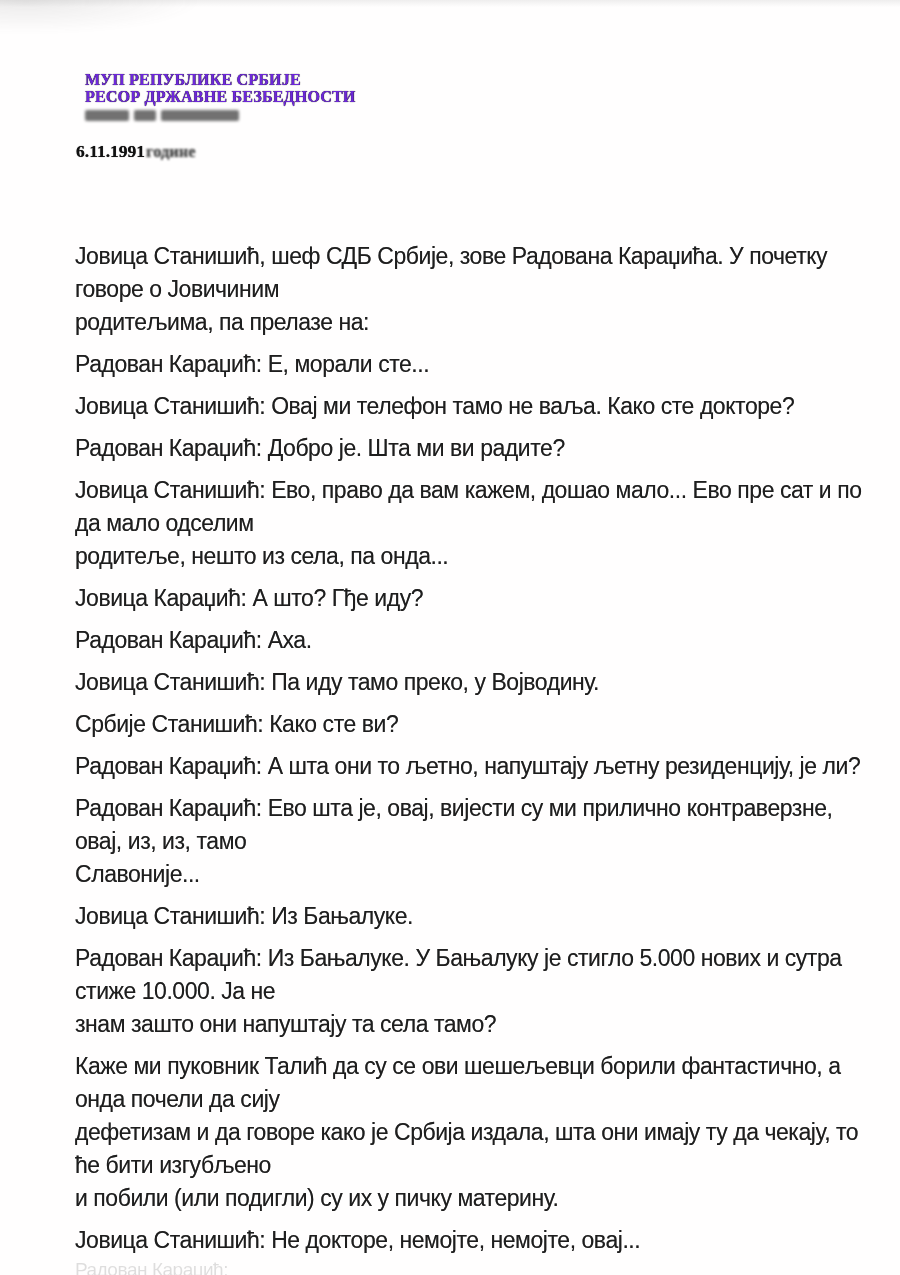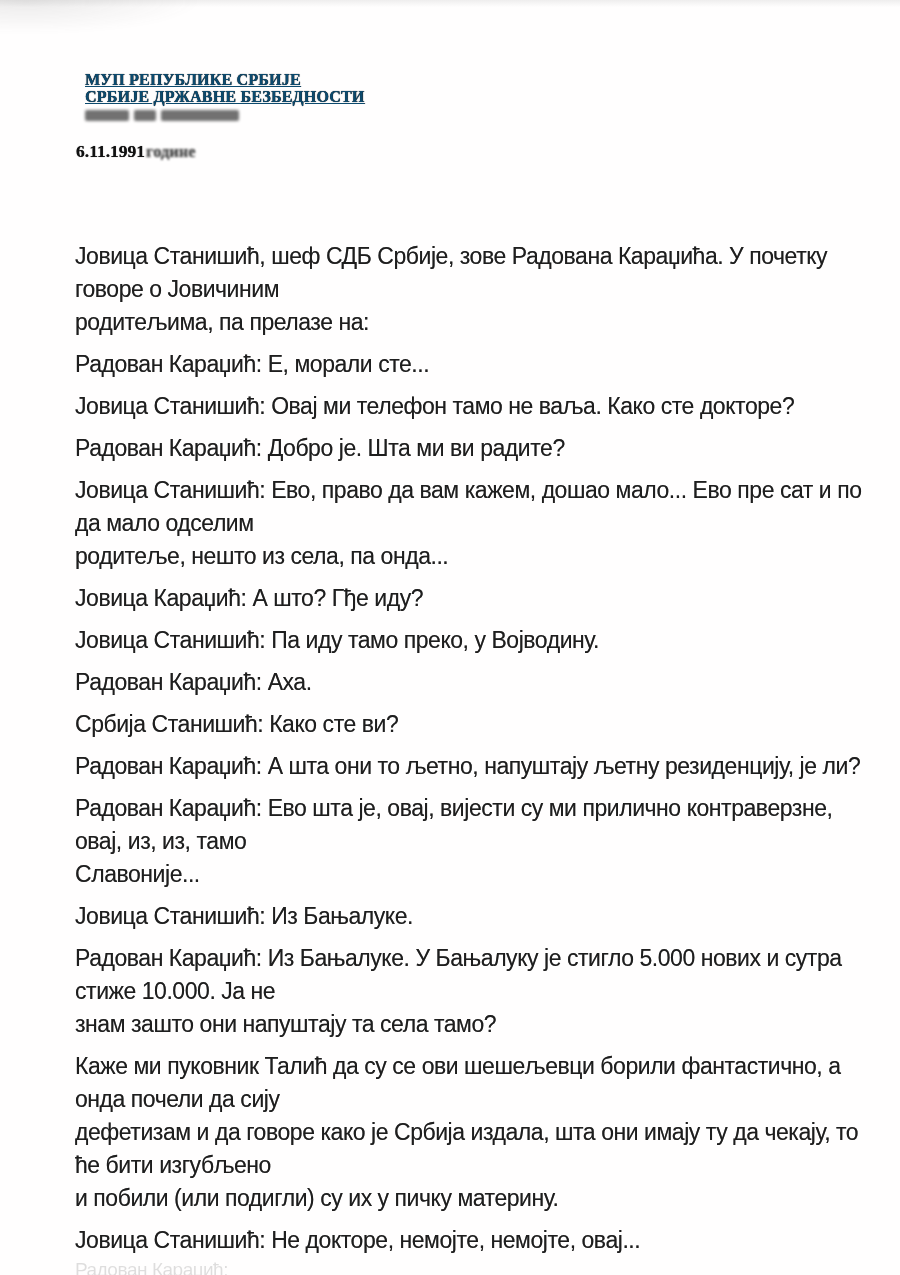--- a/index.html
+++ b/index.html
@@ -36,25 +36,24 @@
     top: 71px;
     left: 85px;
     color: #0d0d0d;
   }
   .org-line {
     font-family: "Liberation Serif", "DejaVu Serif", serif;
     font-weight: bold;
     font-size: 16px;
     line-height: 17px;
     letter-spacing: 0.2px;
-    color: #0c4a6e;
+    color: #6d28d9;
     text-shadow: 0 0 0.9px rgba(0,0,0,0.95), 0.3px 0 0 rgba(0,0,0,0.6);
     filter: blur(0.2px);
     white-space: nowrap;
-    text-decoration: underline;
   }
   .redacted-stamp {
     margin-top: 4px;
     height: 13px;
     width: 165px;
     display: flex;
     align-items: center;
     gap: 5px;
     filter: blur(1.6px);
     opacity: 0.72;
@@ -122,44 +121,44 @@
 </head>
 <body>
 
 <div class="page">
 
   <div class="scan-edge"></div>
   <div class="corner-smudge"></div>
 
   <header class="doc-header">
     <div class="org-line">МУП РЕПУБЛИКЕ СРБИЈЕ</div>
-    <div class="org-line">СРБИЈЕ ДРЖАВНЕ БЕЗБЕДНОСТИ</div>
+    <div class="org-line">РЕСОР ДРЖАВНЕ БЕЗБЕДНОСТИ</div>
     <div class="redacted-stamp">
       <span class="blob blob-1"></span>
       <span class="blob blob-2"></span>
       <span class="blob blob-3"></span>
     </div>
     <div class="doc-date">
       <span>6.11.1991</span><span class="date-suffix">године</span>
     </div>
   </header>
 
   <main class="transcript">
 
   <p class="para">Јовица Станишић, шеф СДБ Србије, зове Радована Караџића. У почетку говоре о Јовичиним
 родитељима, па прелазе на:</p>
       <p class="para">Радован Караџић: Е, морали сте...</p>
       <p class="para">Јовица Станишић: Овај ми телефон тамо не ваља. Како сте докторе?</p>
       <p class="para">Радован Караџић: Добро је. Шта ми ви радите?</p>
       <p class="para">Јовица Станишић: Ево, право да вам кажем, дошао мало... Ево пре сат и по да мало одселим
 родитеље, нешто из села, па онда...</p>
       <p class="para">Јовица Караџић: А што? Гђе иду?</p>
+      <p class="para">Радован Караџић: Аха.</p>
       <p class="para">Јовица Станишић: Па иду тамо преко, у Војводину.</p>
-      <p class="para">Радован Караџић: Аха.</p>
-      <p class="para">Србија Станишић: Како сте ви?</p>
+      <p class="para">Србије Станишић: Како сте ви?</p>
       <p class="para">Радован Караџић: А шта они то љетно, напуштају љетну резиденцију, је ли?</p>
       <p class="para">Радован Караџић: Ево шта је, овај, вијести су ми прилично контраверзне, овај, из, из, тамо
 Славоније...</p>
       <p class="para">Јовица Станишић: Из Бањалуке.</p>
       <p class="para">Радован Караџић: Из Бањалуке. У Бањалуку је стигло 5.000 нових и сутра стиже 10.000. Ја не
 знам зашто они напуштају та села тамо?</p>
       <p class="para">Каже ми пуковник Талић да су се ови шешељевци борили фантастично, а онда почели да сију
 дефетизам и да говоре како је Србија издала, шта они имају ту да чекају, то ће бити изгубљено
 и побили (или подигли) су их у пичку материну.</p>
       <p class="para">Јовица Станишић: Не докторе, немојте, немојте, овај...</p>

